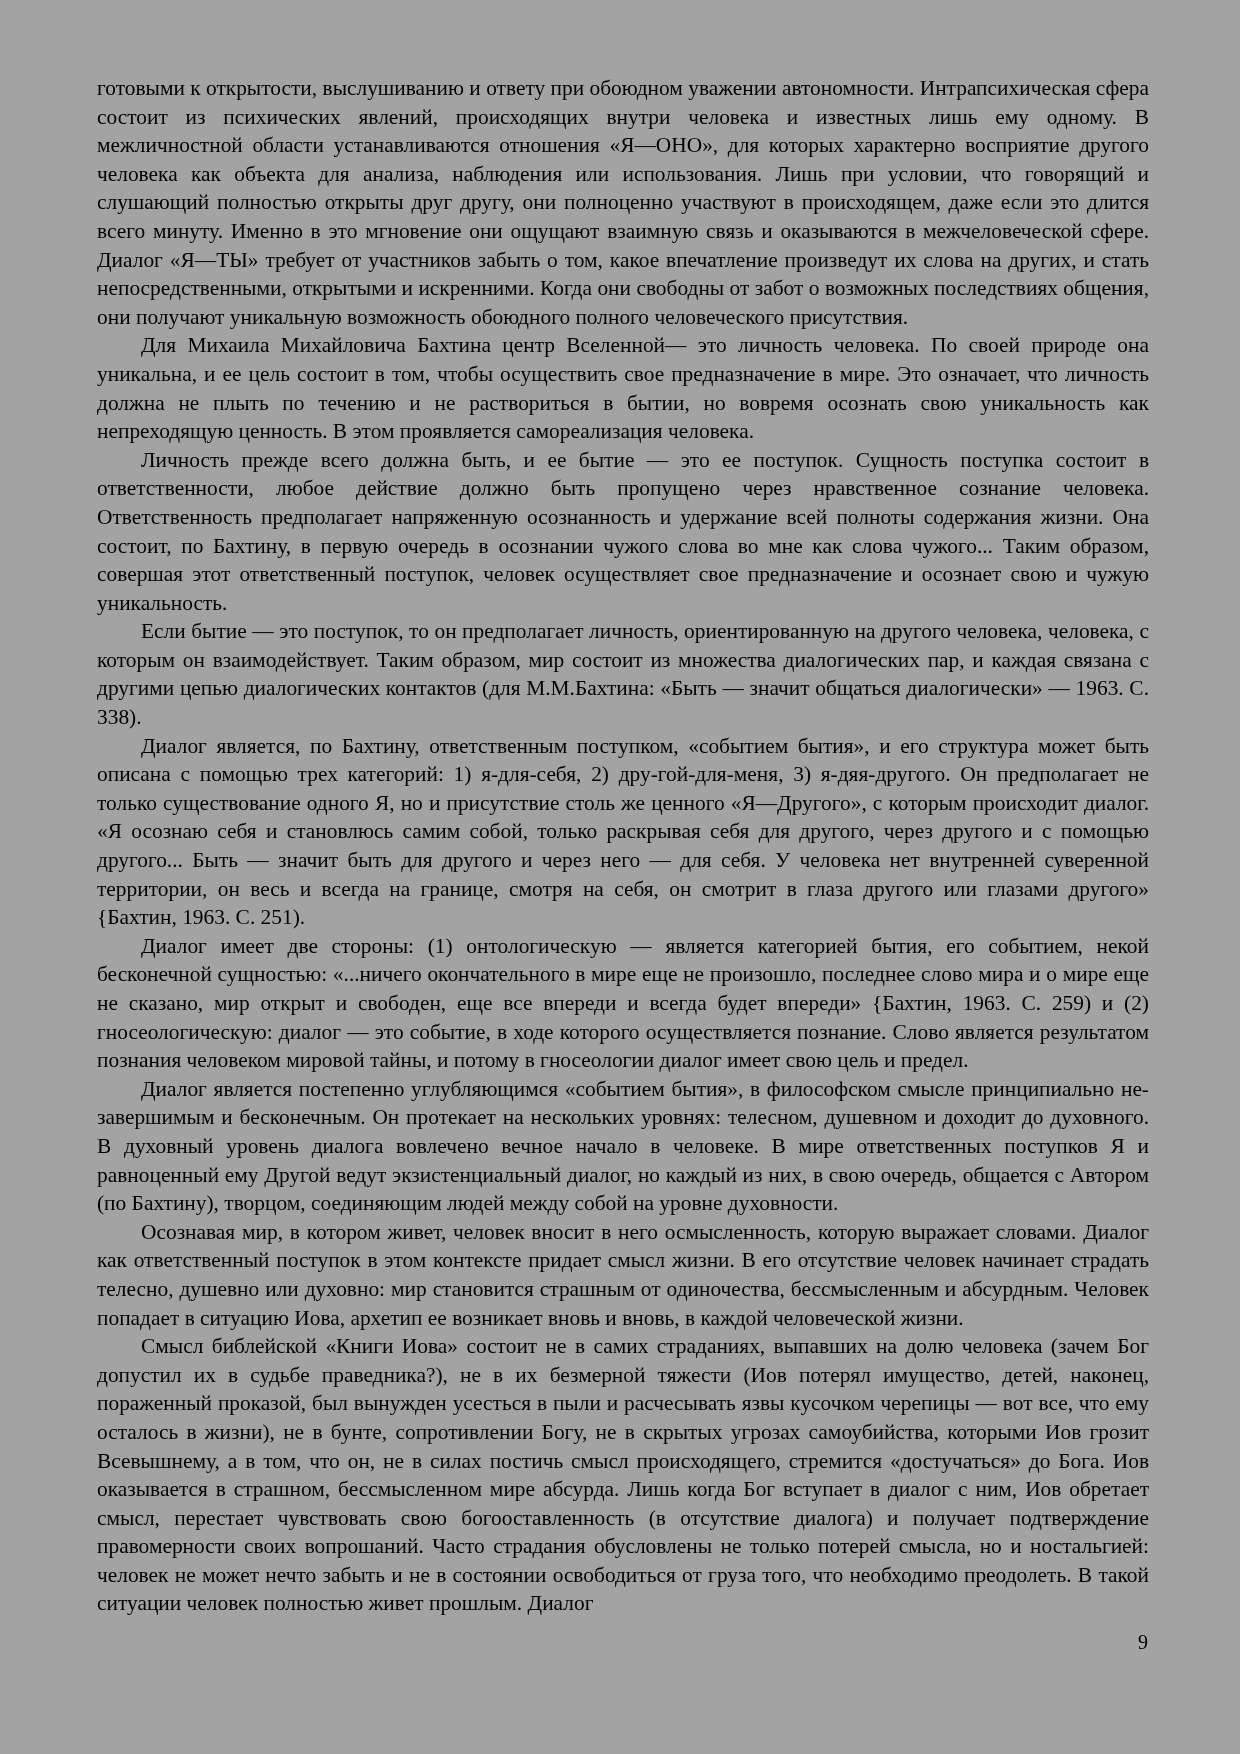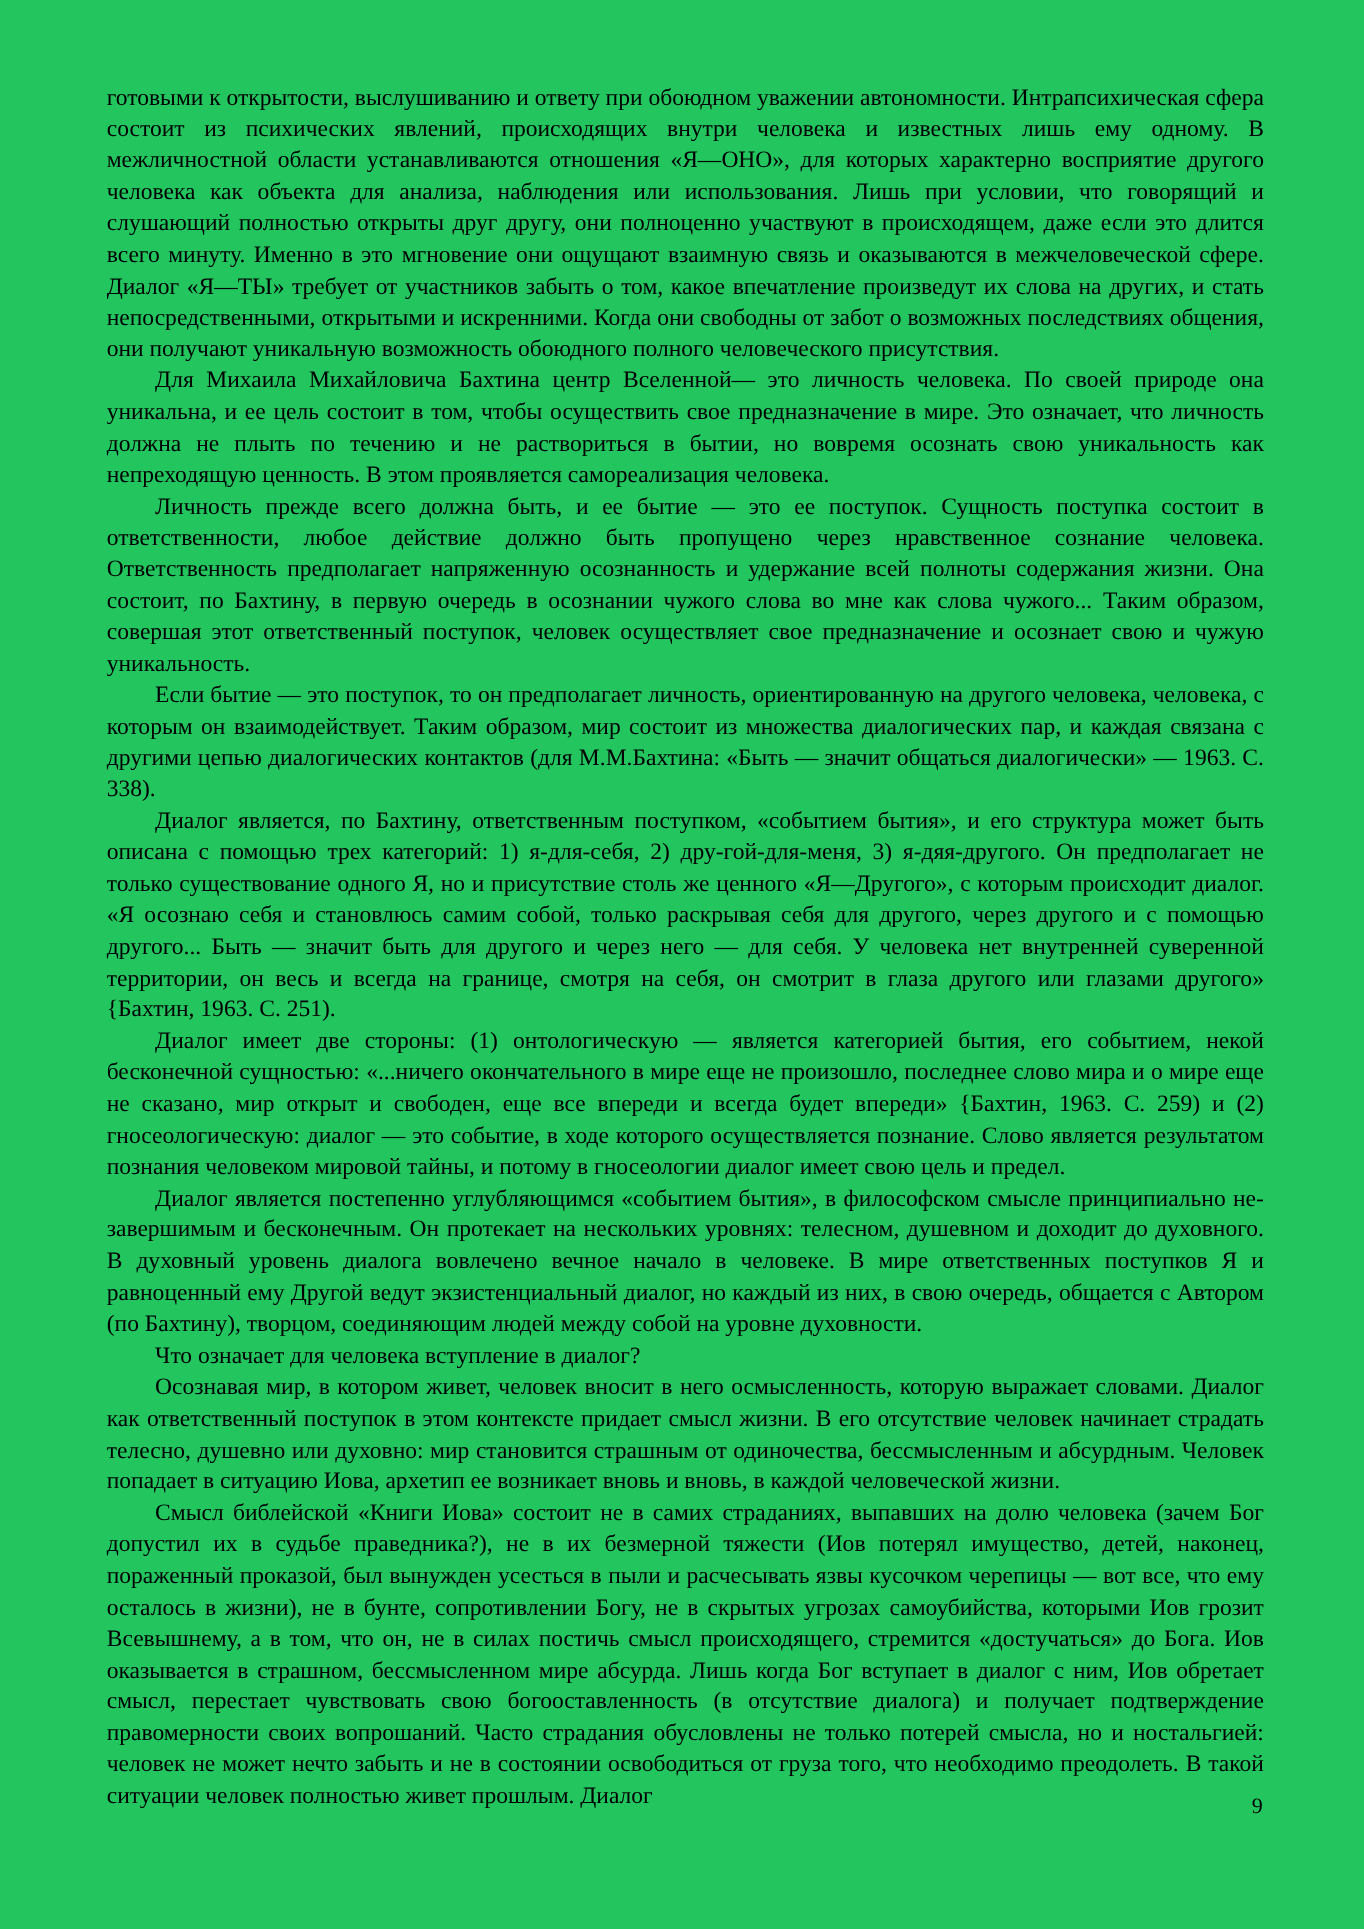--- a/index.html
+++ b/index.html
@@ -5,21 +5,21 @@
 <style>
   html, body {
     margin: 0;
     padding: 0;
     background: #ffffff;
   }
   .page {
     position: relative;
     width: 1240px;
     height: 1754px;
-    background: #22c55e;
+    background: #a3a3a3;
     box-sizing: border-box;
     overflow: hidden;
   }
   .text-body {
     position: absolute;
     left: 97px;
     top: 74px;
     width: 1052px;
   }
   .para {
@@ -53,20 +53,19 @@
 <div class="page">
 
   <div class="text-body">
     <p class="para no-indent">готовыми к открытости, выслушиванию и ответу при обоюдном уважении автономности. Интрапсихическая сфера состоит из психических явлений, происходящих внутри человека и известных лишь ему одному. В межличностной области устанавливаются отношения «Я—ОНО», для которых характерно восприятие другого человека как объекта для анализа, наблюдения или использования. Лишь при условии, что говорящий и слушающий полностью открыты друг другу, они полноценно участвуют в происходящем, даже если это длится всего минуту. Именно в это мгновение они ощущают взаимную связь и оказываются в межчеловеческой сфере. Диалог «Я—ТЫ» требует от участников забыть о том, какое впечатление произведут их слова на других, и стать непосредственными, открытыми и искренними. Когда они свободны от забот о возможных последствиях общения, они получают уникальную возможность обоюдного полного человеческого присутствия.</p>
     <p class="para">Для Михаила Михайловича Бахтина центр Вселенной— это личность человека. По своей природе она уникальна, и ее цель состоит в том, чтобы осуществить свое предназначение в мире. Это означает, что личность должна не плыть по течению и не раствориться в бытии, но вовремя осознать свою уникальность как непреходящую ценность. В этом проявляется самореализация человека.</p>
     <p class="para">Личность прежде всего должна быть, и ее бытие — это ее поступок. Сущность поступка состоит в ответственности, любое действие должно быть пропущено через нравственное сознание человека. Ответственность предполагает напряженную осознанность и удержание всей полноты содержания жизни. Она состоит, по Бахтину, в первую очередь в осознании чужого слова во мне как слова чужого... Таким образом, совершая этот ответственный поступок, человек осуществляет свое предназначение и осознает свою и чужую уникальность.</p>
     <p class="para">Если бытие — это поступок, то он предполагает личность, ориентированную на другого человека, человека, с которым он взаимодействует. Таким образом, мир состоит из множества диалогических пар, и каждая связана с другими цепью диалогических контактов (для М.М.Бахтина: «Быть — значит общаться диалогически» — 1963. С. 338).</p>
     <p class="para">Диалог является, по Бахтину, ответственным поступком, «событием бытия», и его структура может быть описана с помощью трех категорий: 1) я-для-себя, 2) дру-гой-для-меня, 3) я-дяя-другого. Он предполагает не только существование одного Я, но и присутствие столь же ценного «Я—Другого», с которым происходит диалог. «Я осознаю себя и становлюсь самим собой, только раскрывая себя для другого, через другого и с помощью другого... Быть — значит быть для другого и через него — для себя. У человека нет внутренней суверенной территории, он весь и всегда на границе, смотря на себя, он смотрит в глаза другого или глазами другого» {Бахтин, 1963. С. 251).</p>
     <p class="para">Диалог имеет две стороны: (1) онтологическую — является категорией бытия, его событием, некой бесконечной сущностью: «...ничего окончательного в мире еще не произошло, последнее слово мира и о мире еще не сказано, мир открыт и свободен, еще все впереди и всегда будет впереди» {Бахтин, 1963. С. 259) и (2) гносеологическую: диалог — это событие, в ходе которого осуществляется познание. Слово является результатом познания человеком мировой тайны, и потому в гносеологии диалог имеет свою цель и предел.</p>
     <p class="para">Диалог является постепенно углубляющимся «событием бытия», в философском смысле принципиально не-завершимым и бесконечным. Он протекает на нескольких уровнях: телесном, душевном и доходит до духовного. В духовный уровень диалога вовлечено вечное начало в человеке. В мире ответственных поступков Я и равноценный ему Другой ведут экзистенциальный диалог, но каждый из них, в свою очередь, общается с Автором (по Бахтину), творцом, соединяющим людей между собой на уровне духовности.</p>
-    <p class="para">Что означает для человека вступление в диалог?</p>
     <p class="para">Осознавая мир, в котором живет, человек вносит в него осмысленность, которую выражает словами. Диалог как ответственный поступок в этом контексте придает смысл жизни. В его отсутствие человек начинает страдать телесно, душевно или духовно: мир становится страшным от одиночества, бессмысленным и абсурдным. Человек попадает в ситуацию Иова, архетип ее возникает вновь и вновь, в каждой человеческой жизни.</p>
     <p class="para">Смысл библейской «Книги Иова» состоит не в самих страданиях, выпавших на долю человека (зачем Бог допустил их в судьбе праведника?), не в их безмерной тяжести (Иов потерял имущество, детей, наконец, пораженный проказой, был вынужден усесться в пыли и расчесывать язвы кусочком черепицы — вот все, что ему осталось в жизни), не в бунте, сопротивлении Богу, не в скрытых угрозах самоубийства, которыми Иов грозит Всевышнему, а в том, что он, не в силах постичь смысл происходящего, стремится «достучаться» до Бога. Иов оказывается в страшном, бессмысленном мире абсурда. Лишь когда Бог вступает в диалог с ним, Иов обретает смысл, перестает чувствовать свою богооставленность (в отсутствие диалога) и получает подтверждение правомерности своих вопрошаний. Часто страдания обусловлены не только потерей смысла, но и ностальгией: человек не может нечто забыть и не в состоянии освободиться от груза того, что необходимо преодолеть. В такой ситуации человек полностью живет прошлым. Диалог</p>
   </div>
 
   <div class="page-number">9</div>
 
 </div>
 
 </body></html>

